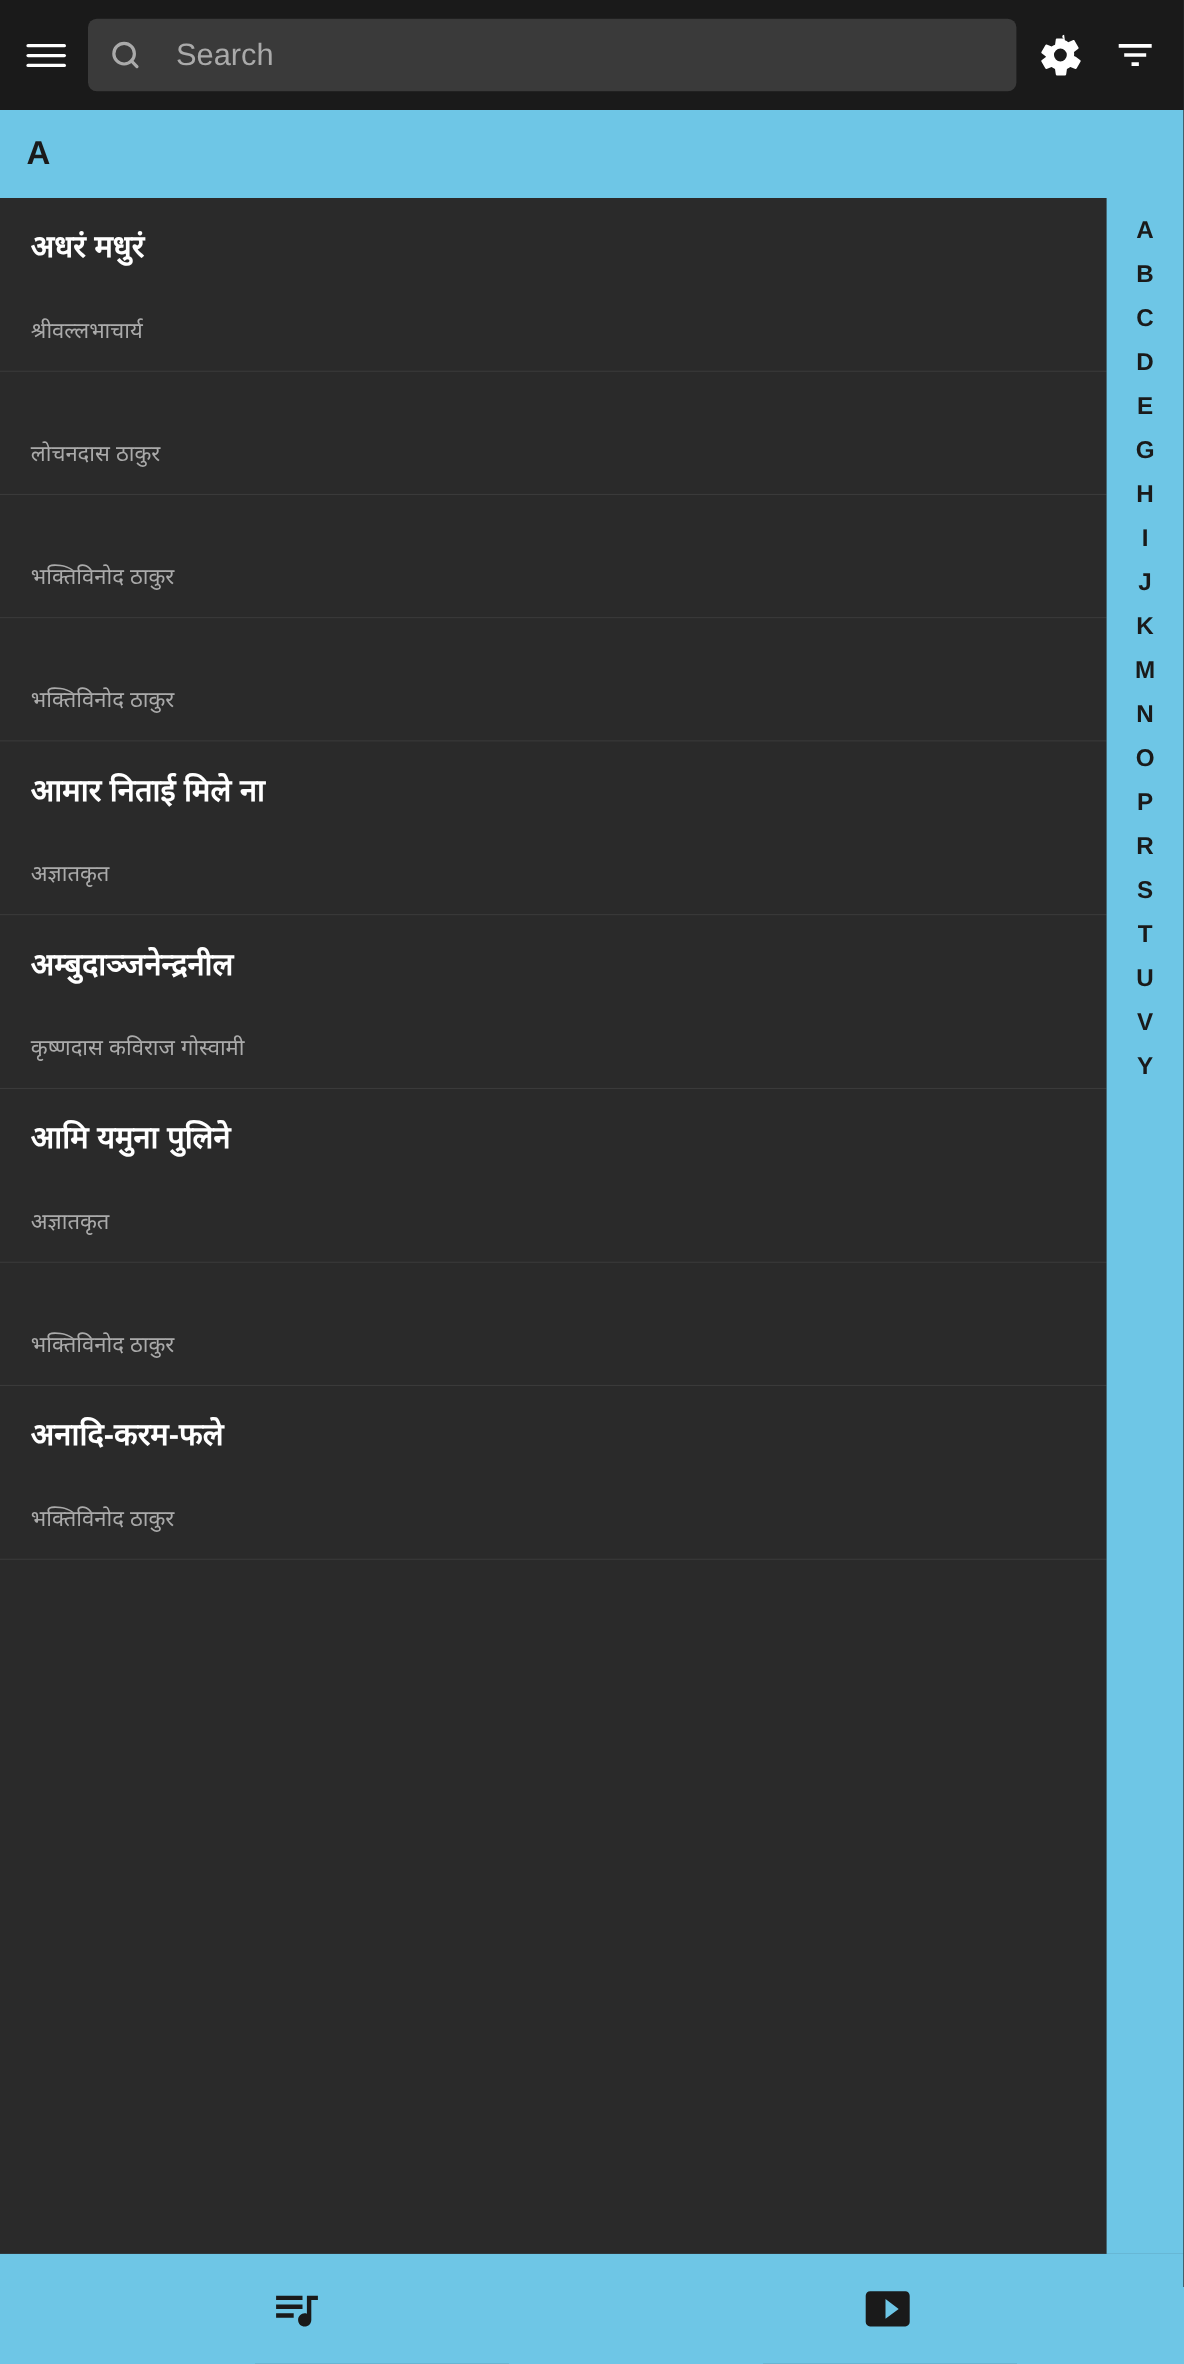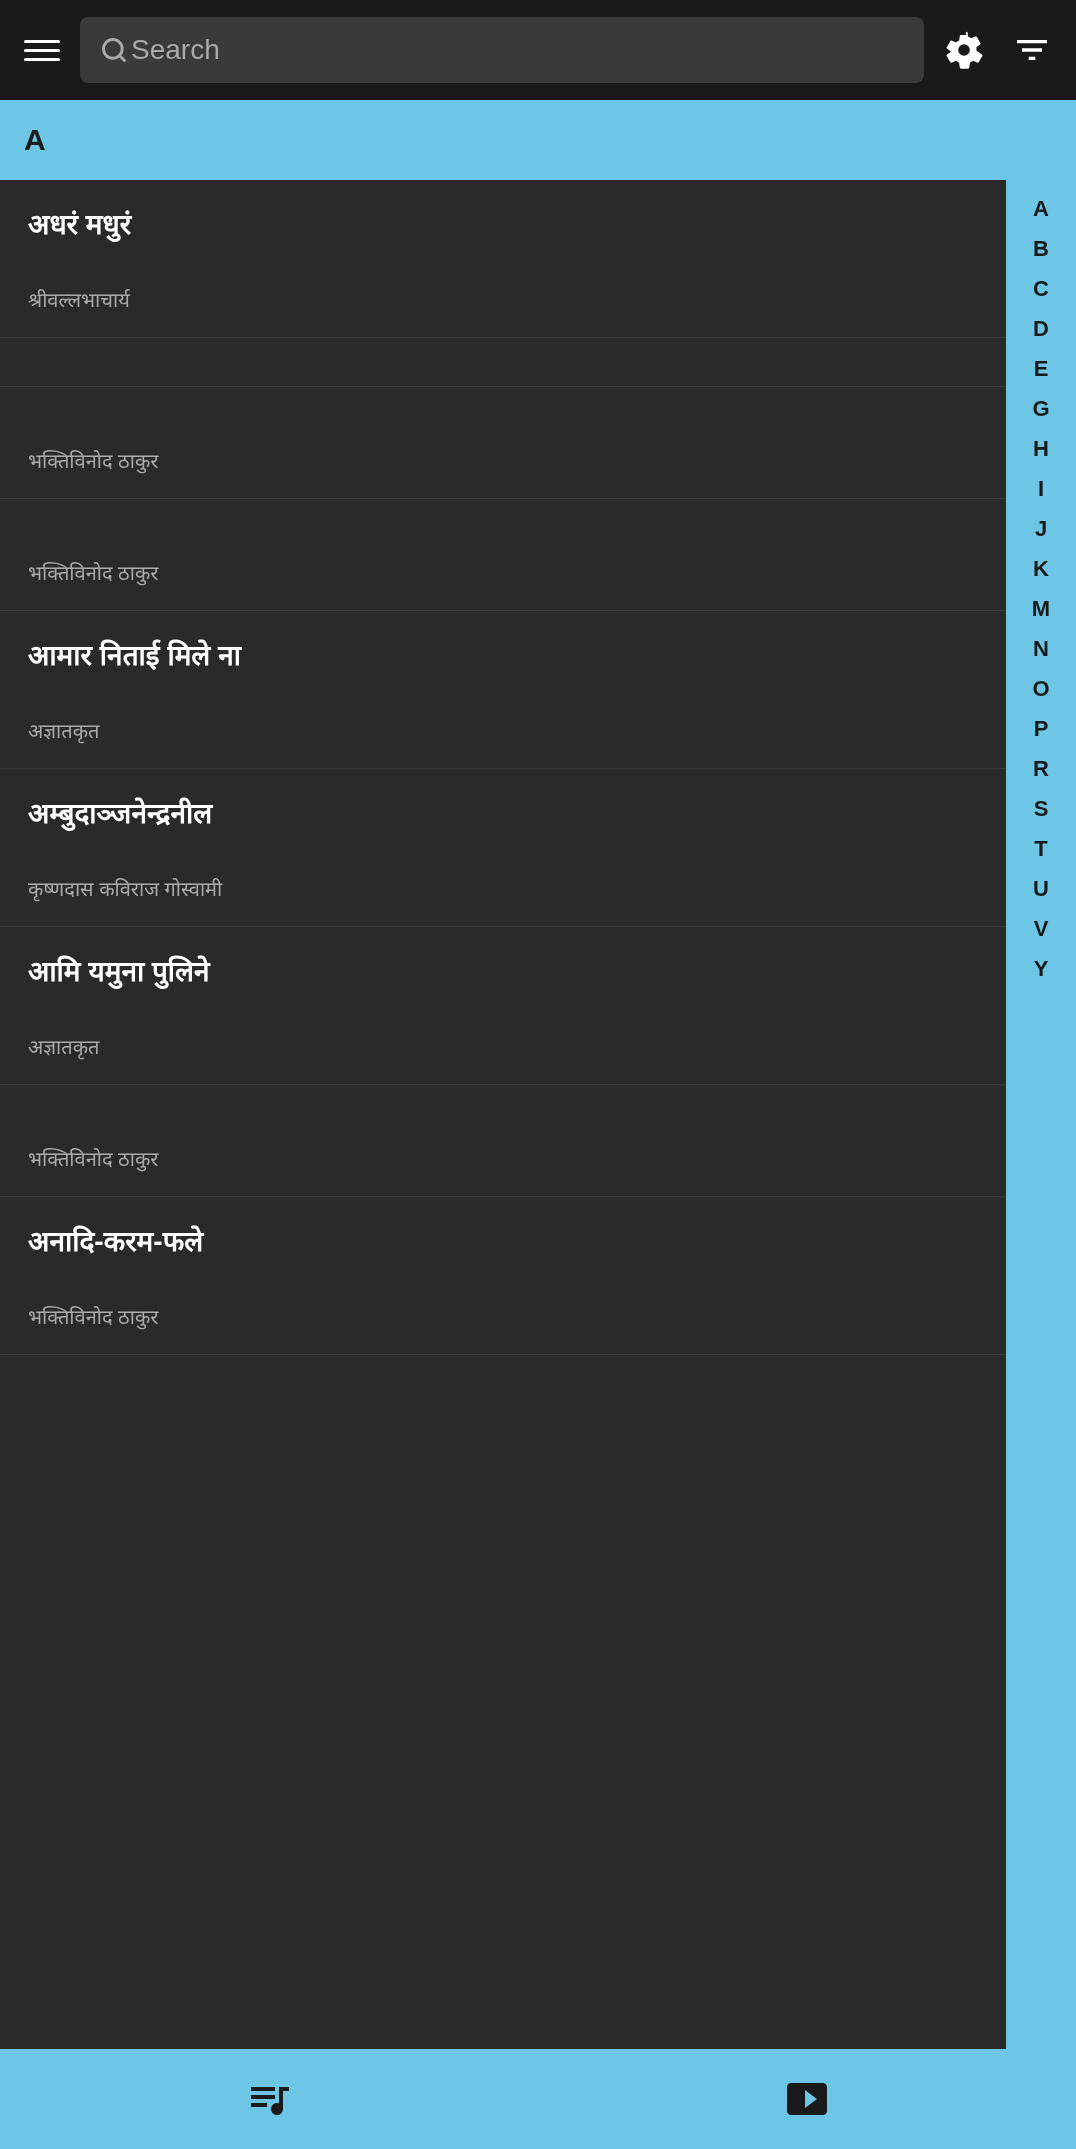--- a/index.html
+++ b/index.html
@@ -56,21 +56,21 @@
       width: 100%;
     }
 
     .search-bar {
       display: flex;
       align-items: center;
       background-color: #3a3a3a;
       border-radius: 8px;
       padding: 14px 20px;
       flex: 1;
-      gap: 3px;
+      gap: 32px;
       height: 66px;
     }
 
     .search-icon-wrap {
       color: #aaaaaa;
       font-size: 26px;
       display: flex;
       align-items: center;
     }
 
@@ -239,20 +239,21 @@
 
 <div class="content-area">
 
   <div class="song-list" id="song-list-container">
 
   <div class="song-item">
         <div class="song-title">अधरं मधुरं</div>
         <div class="song-author">श्रीवल्लभाचार्य</div>
       </div>
       <div class="song-item">
+        <div class="song-author">लोचनदास ठाकुर</div>
       </div>
       <div class="song-item">
         <div class="song-author">भक्तिविनोद ठाकुर</div>
       </div>
       <div class="song-item">
         <div class="song-author">भक्तिविनोद ठाकुर</div>
       </div>
       <div class="song-item">
         <div class="song-title">आमार निताई मिले ना</div>
         <div class="song-author">अज्ञातकृत</div>

